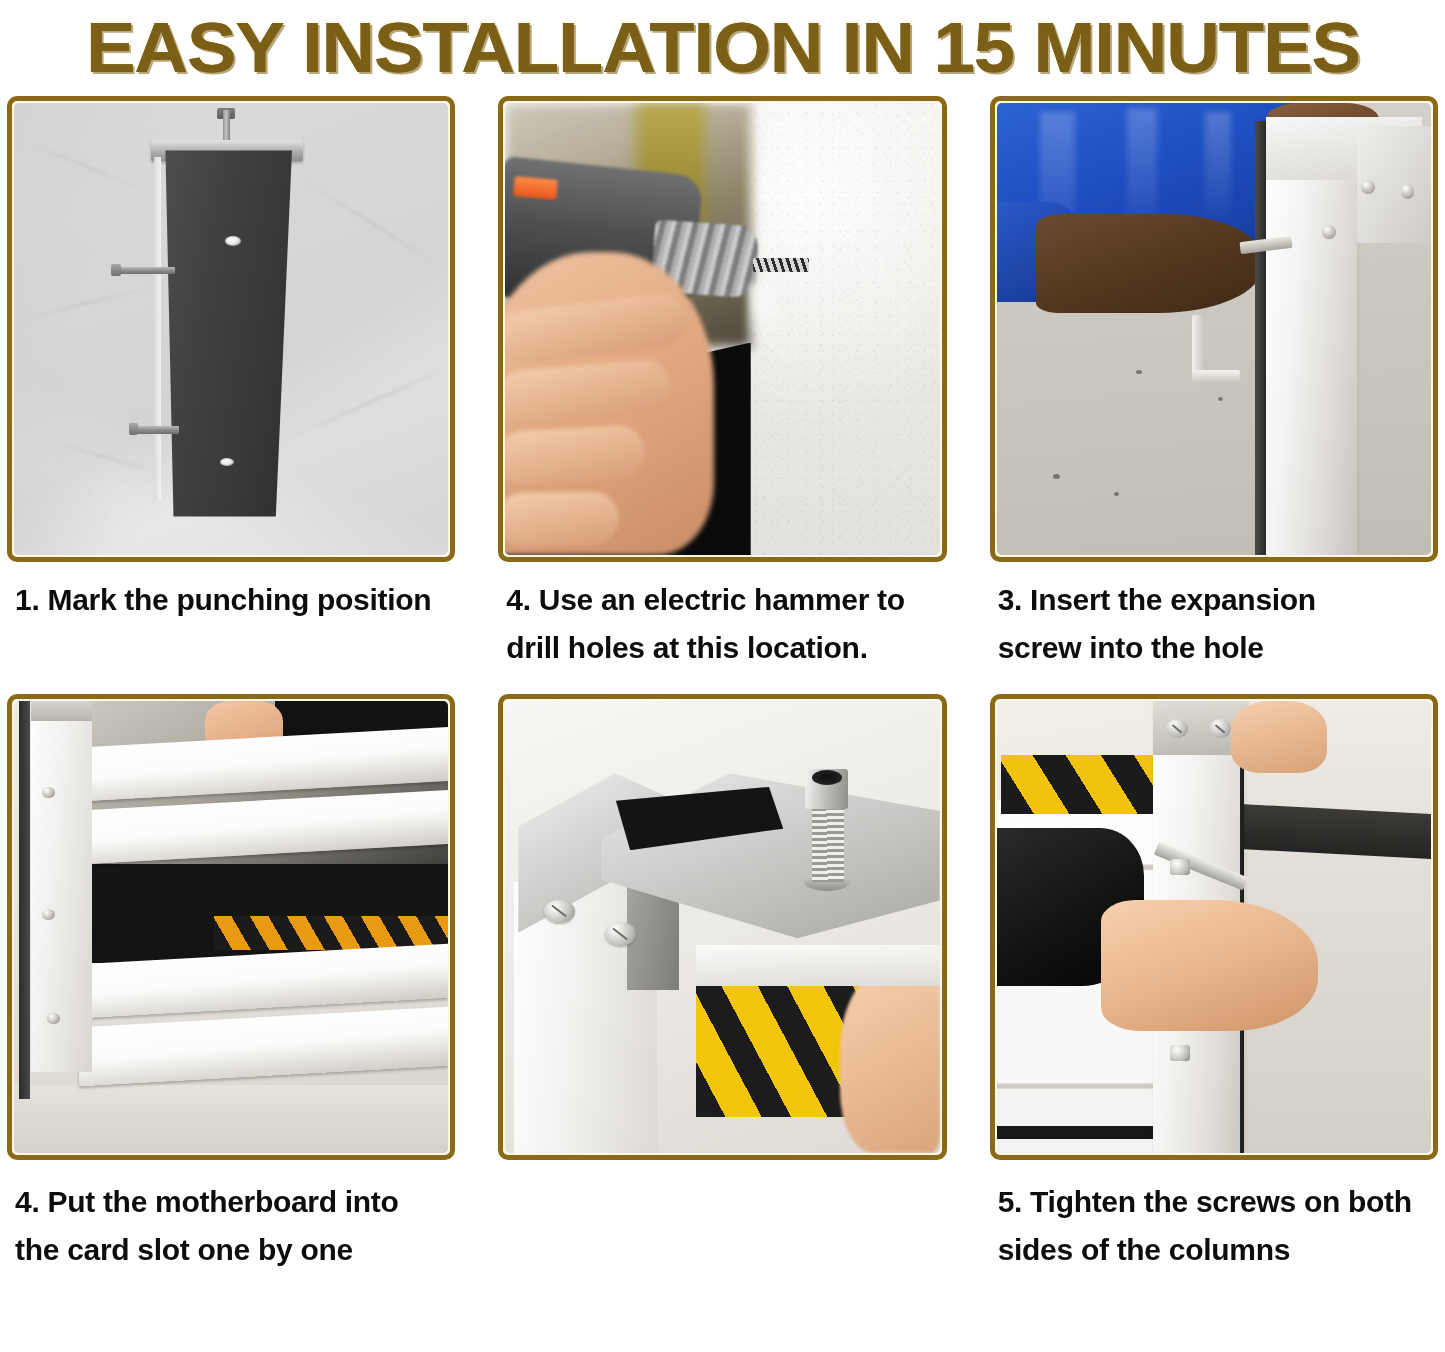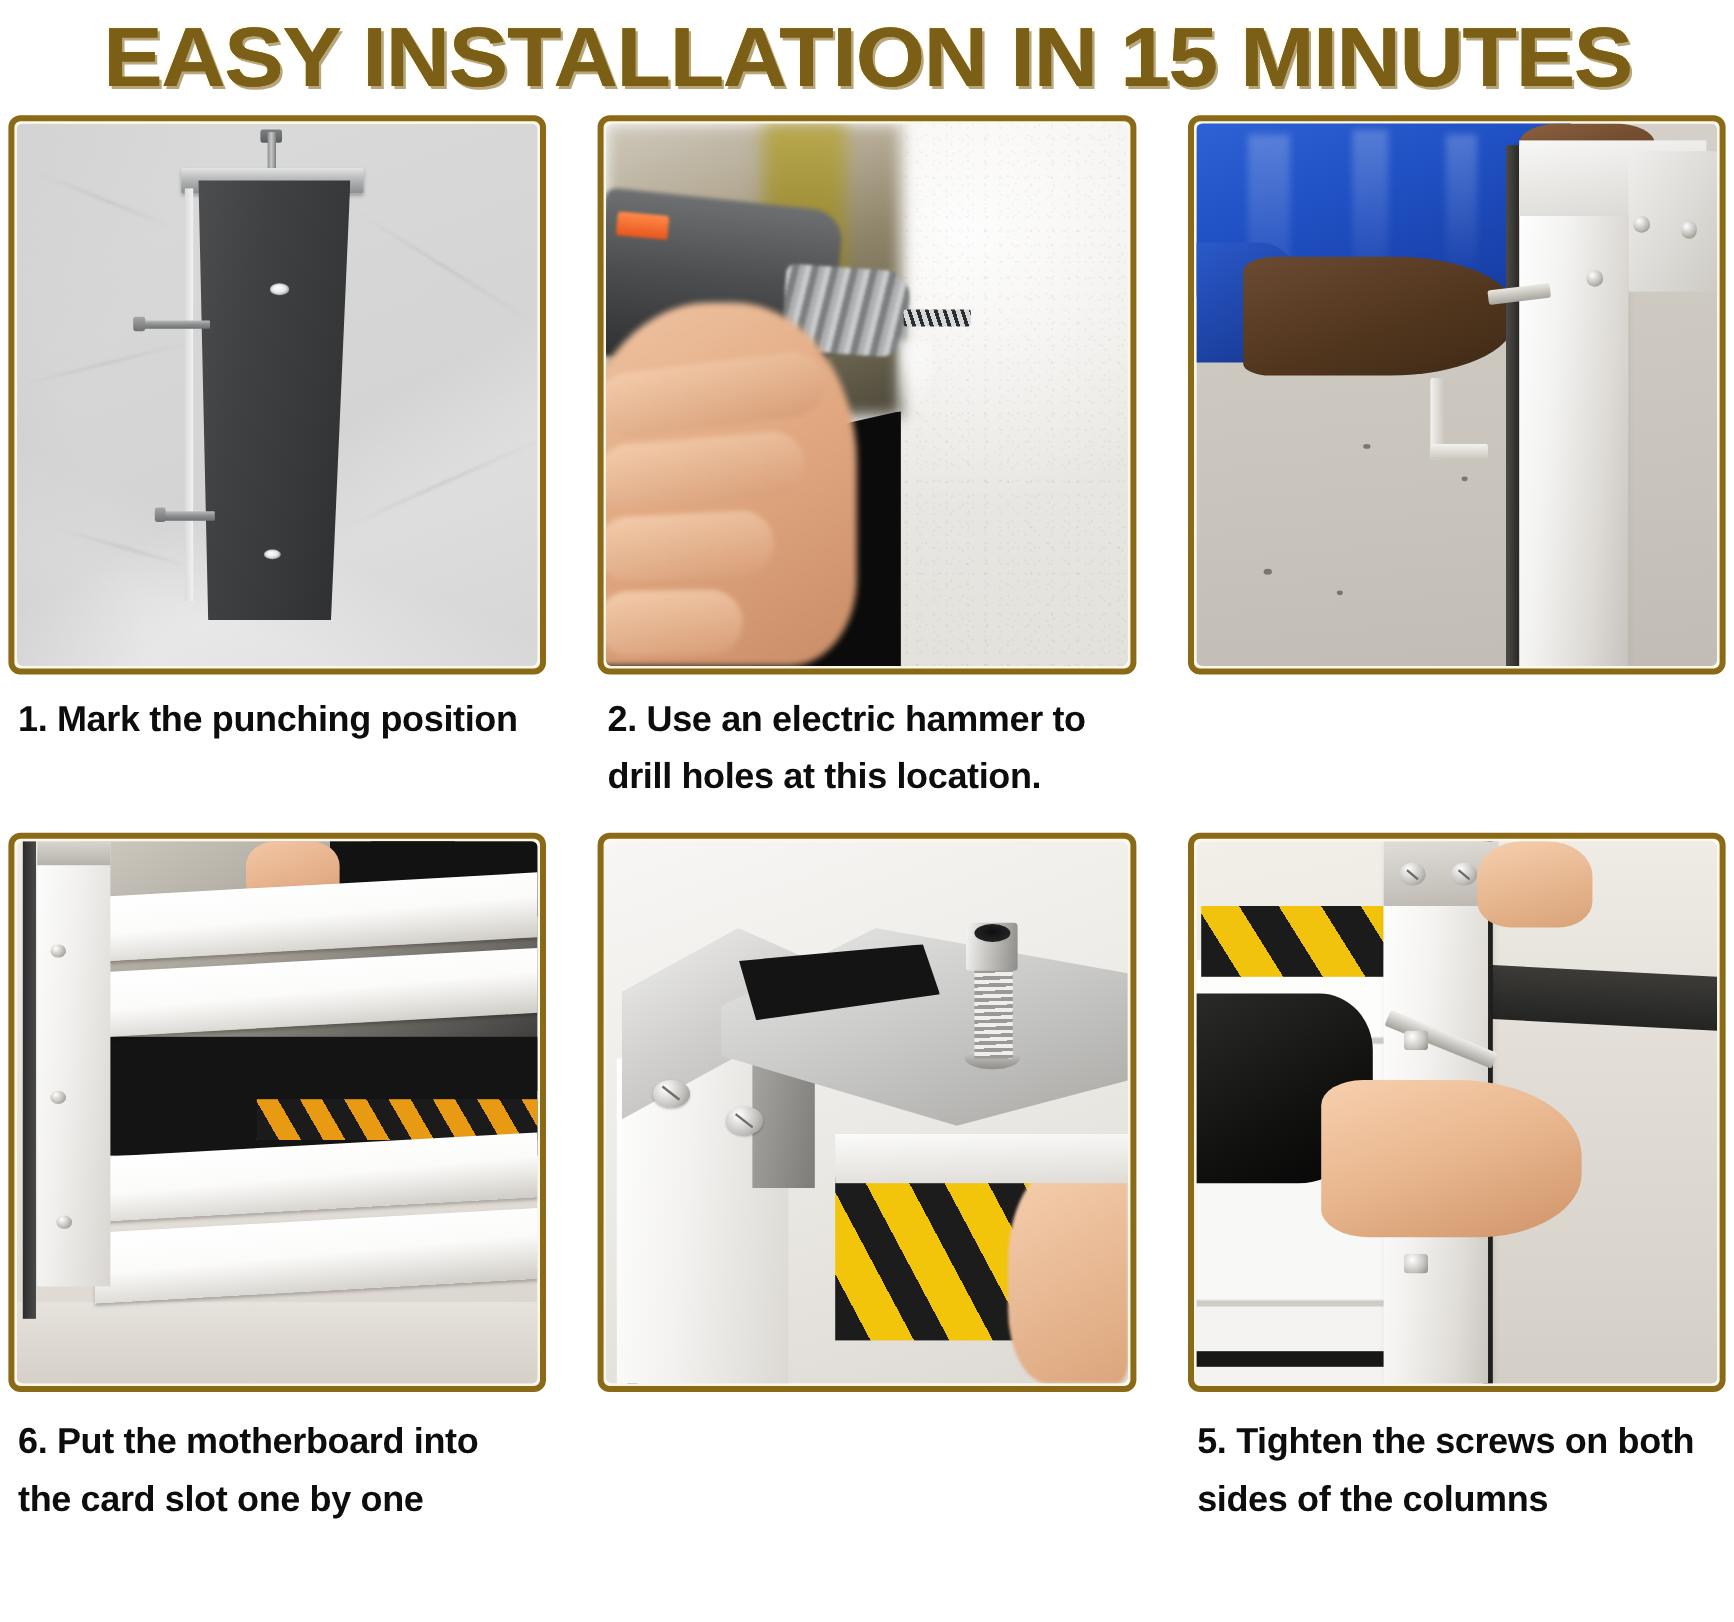--- a/index.html
+++ b/index.html
@@ -604,21 +604,21 @@
           <div class="ph2-chuck"></div>
           <div class="ph2-bit"></div>
           <div class="ph2-dust"></div>
           <div class="ph2-hand"></div>
           <div class="ph2-finger" style="left:-2%;top:44%;width:44%;height:12%;transform:rotate(-7deg);"></div>
           <div class="ph2-finger" style="left:-2%;top:58%;width:40%;height:12%;transform:rotate(-5deg);"></div>
           <div class="ph2-finger" style="left:-2%;top:72%;width:34%;height:12%;transform:rotate(-3deg);"></div>
           <div class="ph2-finger" style="left:-2%;top:86%;width:28%;height:12%;transform:rotate(-1deg);"></div>
         </div>
       </div>
-      <div class="caption">2. Use an electric hammer to
+      <div class="caption">4. Use an electric hammer to
 drill holes at this location.</div>
     </div>
 
     <div class="step-cell">
       <div class="photo-frame">
         <div class="photo-inner">
           <div class="ph3-floor"></div>
           <div class="ph3-speck" style="left:32%;top:59%;width:6px;height:4px;"></div>
           <div class="ph3-speck" style="left:51%;top:65%;width:5px;height:4px;"></div>
           <div class="ph3-speck" style="left:13%;top:82%;width:7px;height:5px;"></div>
@@ -638,20 +638,22 @@
           <div class="ph3-screw" style="left:84%;top:17%;"></div>
           <div class="ph3-screw" style="left:93%;top:18%;"></div>
           <div class="ph3-screw" style="left:75%;top:27%;"></div>
           <div class="ph3-tool"></div>
           <div class="ph3-allen">
             <div class="ph3-allen-v"></div>
             <div class="ph3-allen-h"></div>
           </div>
         </div>
       </div>
+      <div class="caption">3. Insert the expansion
+screw into the hole</div>
     </div>
   </div>
 
   <div class="row-gap"></div>
 
   <div class="step-row row2">
 
     <div class="step-cell">
       <div class="photo-frame">
         <div class="photo-inner">
@@ -668,21 +670,21 @@
           <div class="ph4-board" style="left:15%;top:56%;width:85%;height:12%;transform:skewY(-3.2deg);"></div>
           <div class="ph4-board" style="left:15%;top:70%;width:85%;height:13%;transform:skewY(-3.2deg);"></div>
           <div class="ph4-postedge"></div>
           <div class="ph4-post"></div>
           <div class="ph4-postcap"></div>
           <div class="ph3-screw" style="left:6.5%;top:19%;width:3%;height:2.4%;"></div>
           <div class="ph3-screw" style="left:6.5%;top:46%;width:3%;height:2.4%;"></div>
           <div class="ph3-screw" style="left:7.5%;top:69%;width:3%;height:2.4%;"></div>
         </div>
       </div>
-      <div class="caption">6. Put the motherboard into
+      <div class="caption">4. Put the motherboard into
 the card slot one by one</div>
     </div>
 
     <div class="step-cell">
       <div class="photo-frame">
         <div class="photo-inner">
           <div class="ph5-bg"></div>
           <div class="ph5-hazard"></div>
           <div class="ph5-finger"></div>
           <div class="ph5-boardlow"></div>

